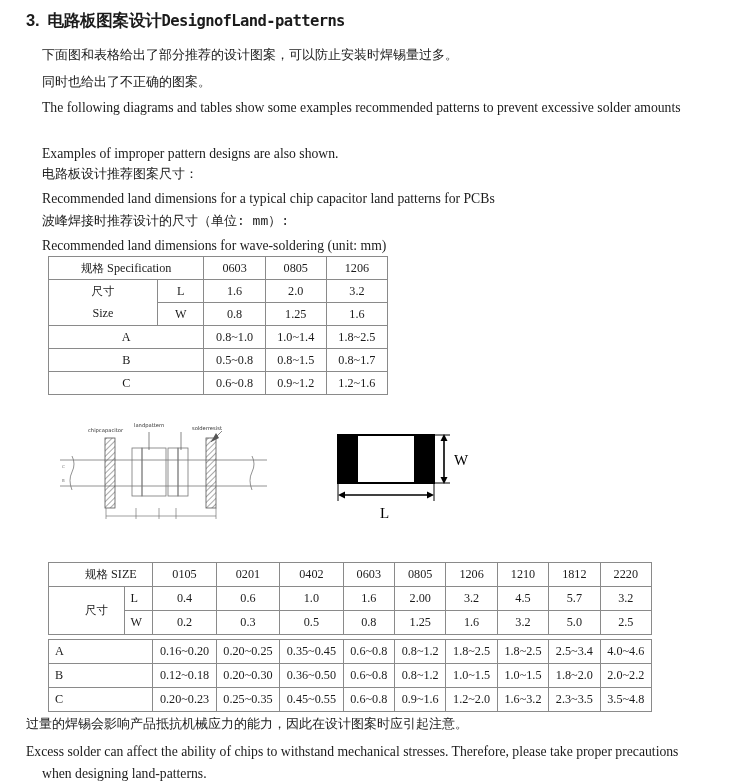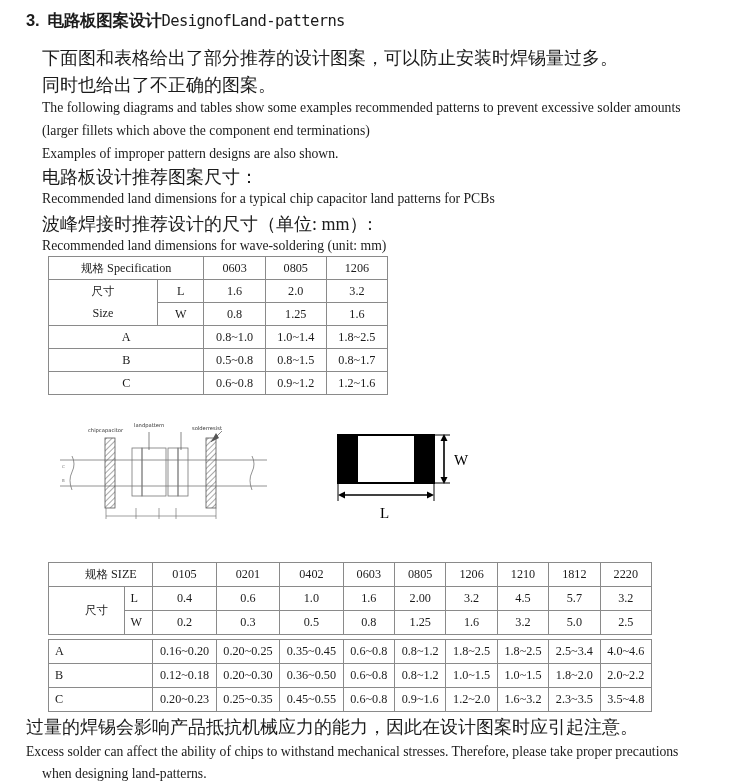--- a/index.html
+++ b/index.html
@@ -37,35 +37,35 @@
     font-family: "Liberation Sans", sans-serif;
     font-weight: bold;
     margin-right: 8px;
   }
   .heading .cjk {
     font-family: "DejaVu Sans", "Liberation Sans", sans-serif;
     font-weight: bold;
   }
   .heading .mono {
     font-family: "DejaVu Sans Mono", "Liberation Mono", monospace;
-    font-weight: normal;
+    font-weight: bold;
     font-size: 15.5px;
     letter-spacing: -0.6px;
   }
 
   
   .line {
     position: absolute;
     white-space: nowrap;
     font-size: 13.5px;
     line-height: 1.1;
   }
   .line.cjk {
-    font-family: Liberation Serif, serif;
-    font-size: 18px;
+    font-family: Liberation Mono, monospace;
+    font-size: 13px;
   }
   .line.en {
     font-family: "Liberation Serif", "DejaVu Serif", serif;
     font-size: 13.7px;
   }
 
   
   table {
     border-collapse: collapse;
     font-family: "Liberation Serif", "DejaVu Serif", serif;
@@ -148,21 +148,20 @@
 
 <div class="page">
 
   <div class="heading">
     <span class="num">3.</span><span class="cjk">电路板图案设计</span><span class="mono">DesignofLand-patterns</span>
   </div>
 
   <div class="line cjk" style="left:42px; top:49px;">下面图和表格给出了部分推荐的设计图案，可以防止安装时焊锡量过多。</div>
   <div class="line cjk" style="left:42px; top:76px;">同时也给出了不正确的图案。</div>
   <div class="line en" style="left:42px; top:100px;">The following diagrams and tables show some examples recommended patterns to prevent excessive solder amounts</div>
-  <div class="line en" style="left:42px; top:123px;">(larger fillets which above the component end terminations)</div>
   <div class="line en" style="left:42px; top:146px;">Examples of improper pattern designs are also shown.</div>
   <div class="line cjk" style="left:42px; top:168px;">电路板设计推荐图案尺寸：</div>
   <div class="line en" style="left:42px; top:191px;">Recommended land dimensions for a typical chip capacitor land patterns for PCBs</div>
 
   <div class="line cjk" style="left:42px; top:215px;">波峰焊接时推荐设计的尺寸（单位: mm）:</div>
   <div class="line en" style="left:42px; top:238px;">Recommended land dimensions for wave-soldering (unit: mm)</div>
 
   <table class="tbl-wave">
     <tbody>
       <tr>

